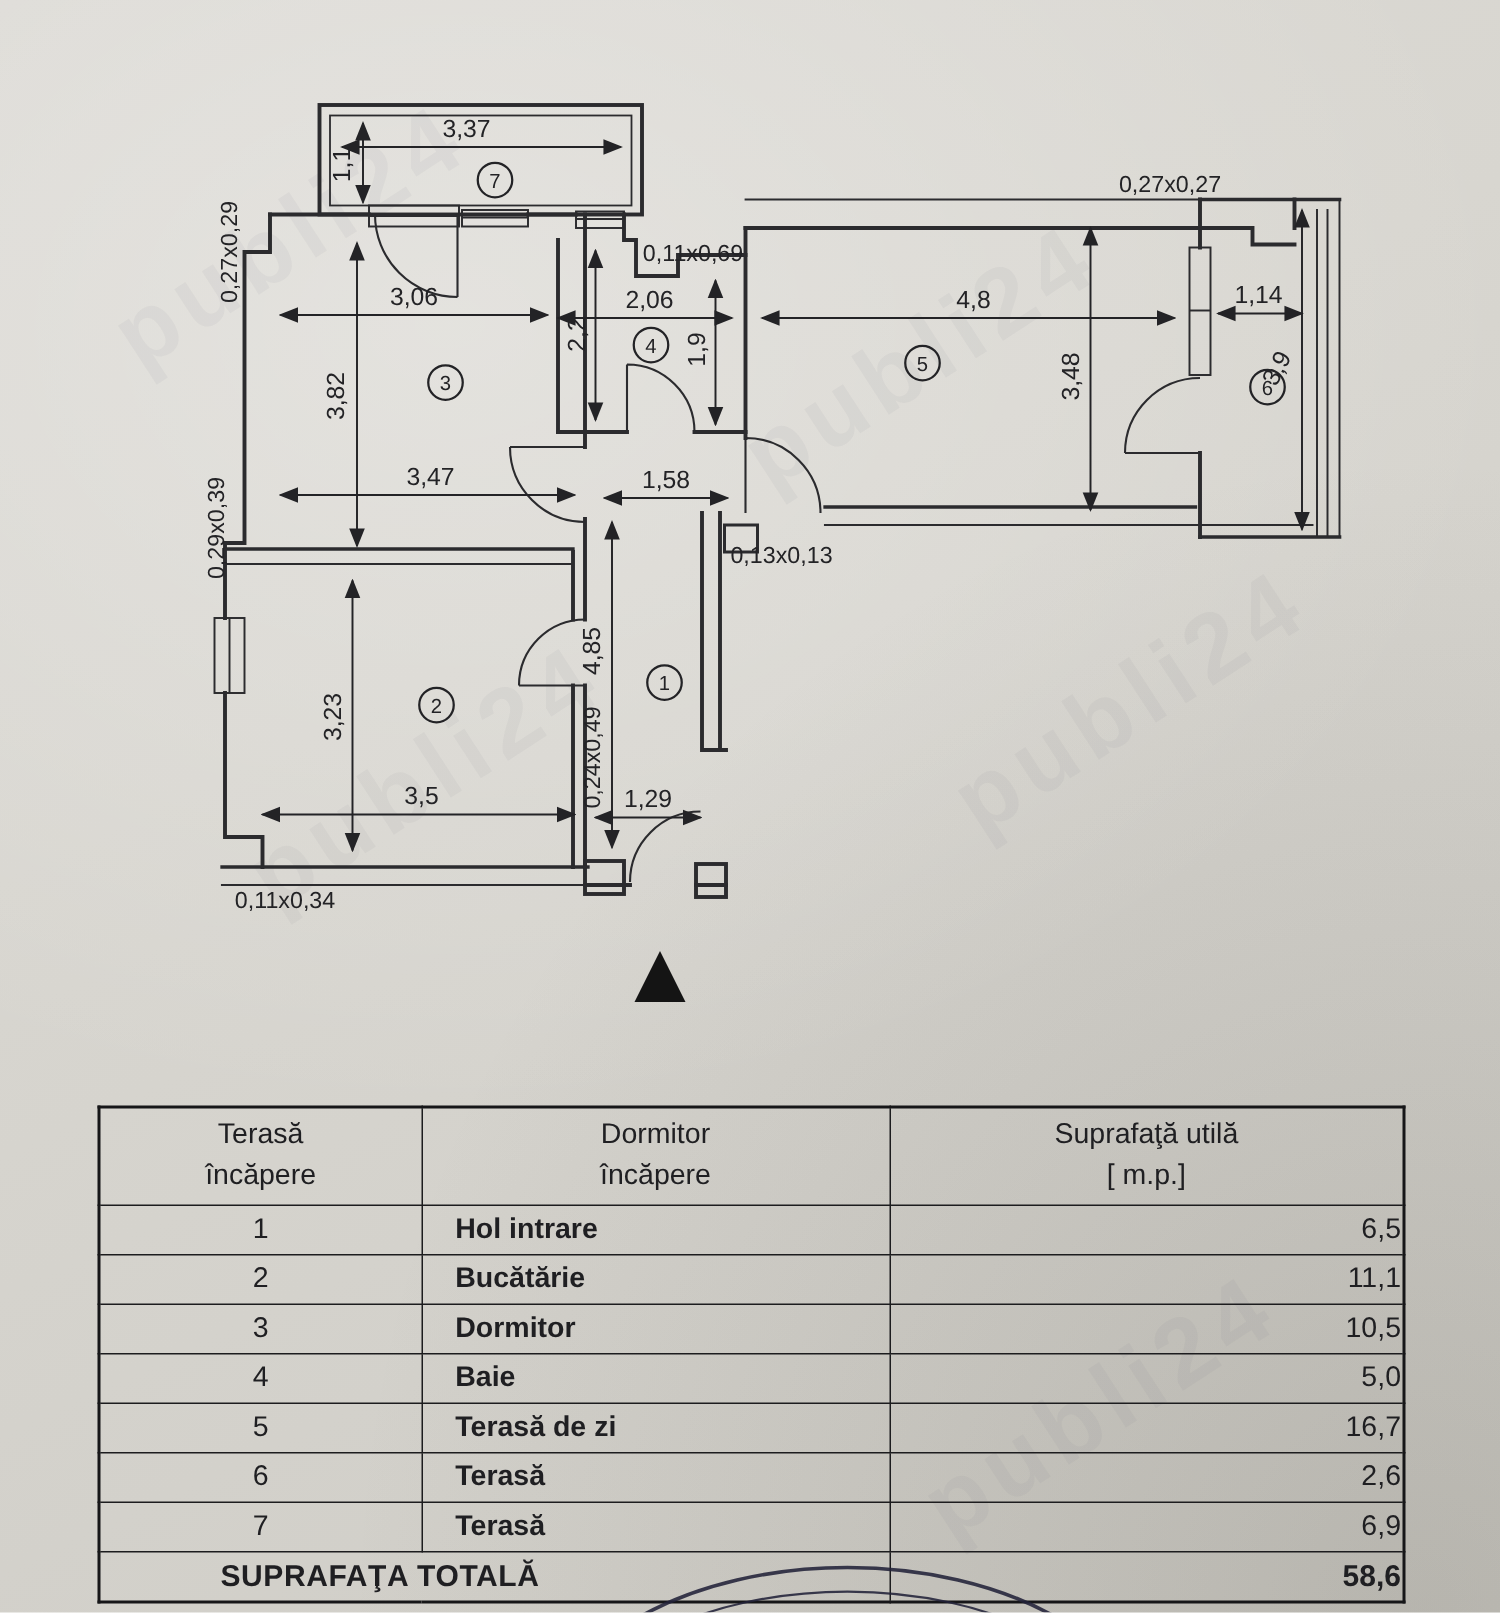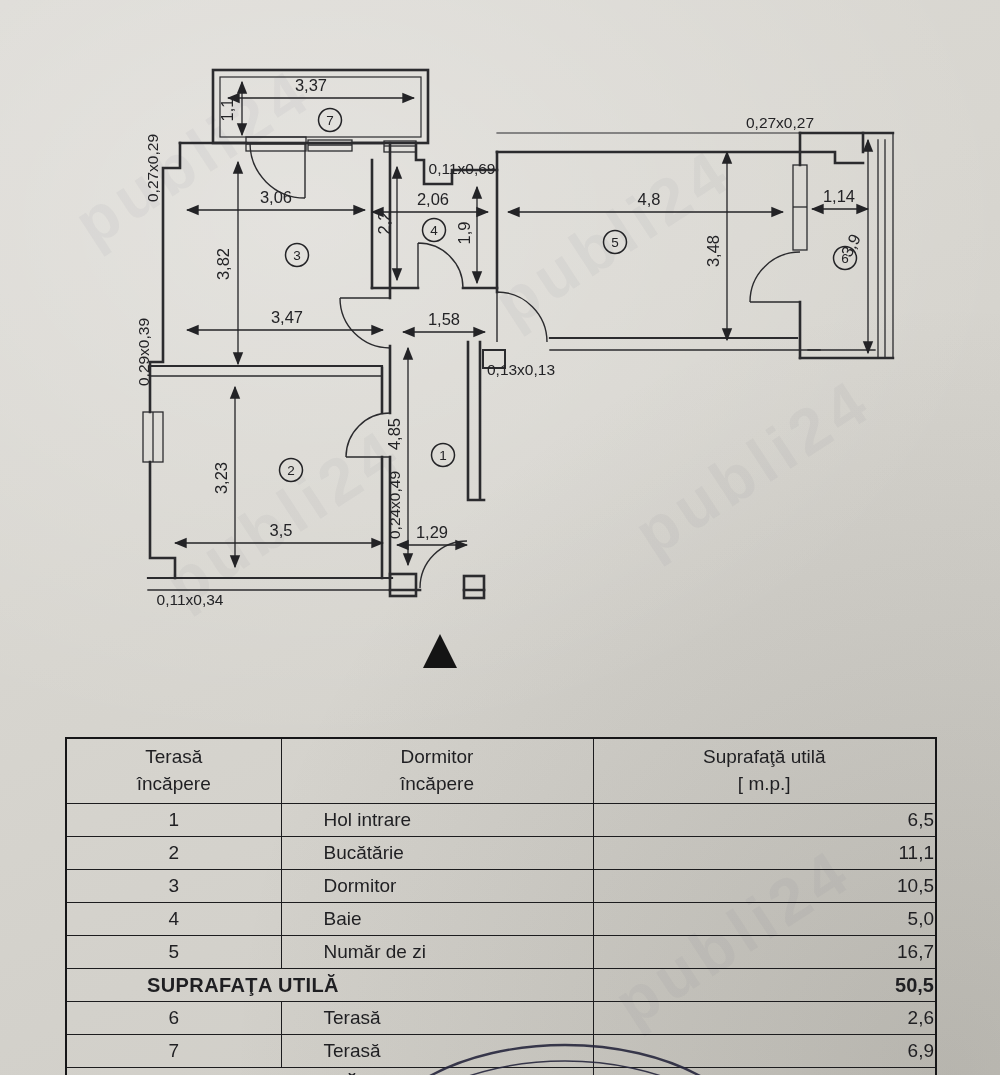--- a/index.html
+++ b/index.html
@@ -17,21 +17,21 @@
   #plan{position:absolute;left:0;top:0;}
   #stamp-layer{position:absolute;left:0;top:0;pointer-events:none;}
   
   .tbl-wrap{position:absolute;left:65px;top:737px;width:870px;}
   table{border-collapse:collapse;width:870px;table-layout:fixed;background:transparent;}
   td,th{border:1.6px solid #1c1c1e;font-size:19px;overflow:hidden;}
   table{border:2.6px solid #161618;}
   th{height:62px;font-weight:normal;white-space:pre-line;line-height:1.4;text-align:center;vertical-align:middle;}
   td{height:30px;vertical-align:middle;}
   .c1{text-align:center;}
-  .c2{text-align:left;padding-left:42px;}
+  .c2{text-align:left;padding-left:22px;font-weight:bold;}
   .c3{text-align:right;}
   .sl{font-weight:bold;font-size:20px;padding-left:80px;letter-spacing:.4px;text-align:left;}
   .b{font-weight:bold;font-size:20px;}
 </style>
 </head>
 <body>
 
 <div class="wm" style="left:60px;top:120px">publi24</div>
 <div class="wm" style="left:480px;top:200px">publi24</div>
 <div class="wm" style="left:150px;top:480px">publi24</div>
@@ -224,26 +224,22 @@
         <td class="c2">Dormitor</td>
         <td class="c3">10,5</td>
       </tr>
       <tr>
         <td class="c1">4</td>
         <td class="c2">Baie</td>
         <td class="c3">5,0</td>
       </tr>
       <tr>
         <td class="c1">5</td>
-        <td class="c2">Număr de zi</td>
+        <td class="c2">Terasă de zi</td>
         <td class="c3">16,7</td>
-      </tr>
-      <tr>
-        <td class="sl" colspan="2">SUPRAFAŢA UTILĂ</td>
-        <td class="c3 b">50,5</td>
       </tr>
       <tr>
         <td class="c1">6</td>
         <td class="c2">Terasă</td>
         <td class="c3">2,6</td>
       </tr>
       <tr>
         <td class="c1">7</td>
         <td class="c2">Terasă</td>
         <td class="c3">6,9</td>

